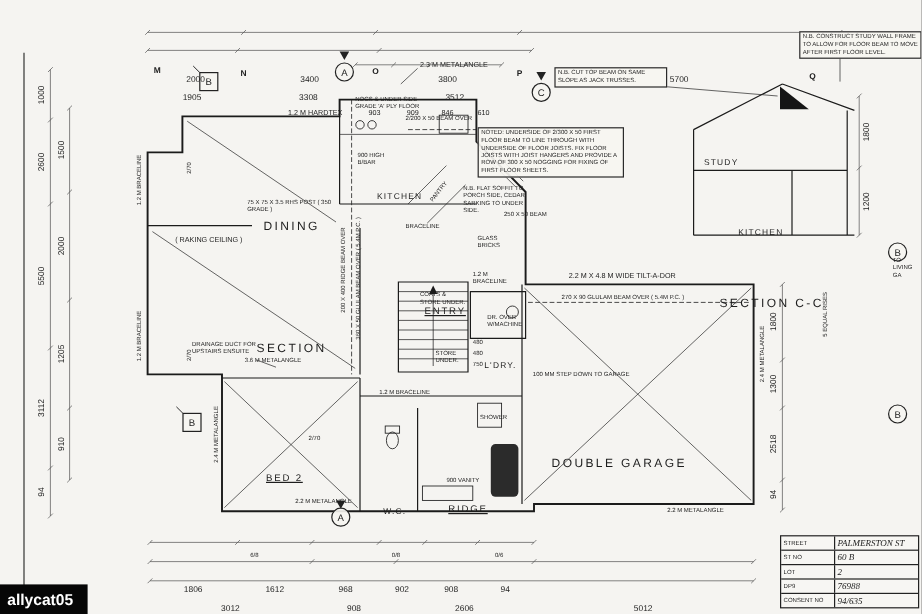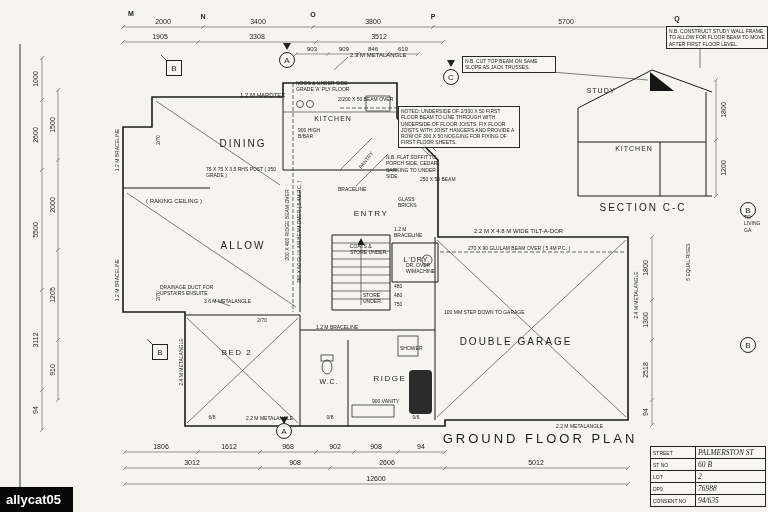--- a/index.html
+++ b/index.html
@@ -1,25 +1,25 @@
 <!DOCTYPE html>
 <html><head>
 <meta charset="utf-8">
 <style>
   html,body{margin:0;padding:0;background:#888;}
   .sheet{position:relative;width:768px;height:512px;background:#f5f4f1;overflow:hidden;
          font-family:"Liberation Sans","DejaVu Sans",sans-serif;color:#1d1d1d;}
   svg.linework{position:absolute;left:0;top:0;}
   .lbl{position:absolute;white-space:nowrap;}
-  .ctr{transform:translate(-50%,-50%);}
+  .ctr{transform:translate(-50%,-50%);margin-top:46px;}
   .vert{transform:translate(-50%,-50%) rotate(-90deg);}
   .rot{transform:translate(-50%,-50%) rotate(-52deg);}
   .wrap{white-space:normal;}
   .room{font-size:10px;letter-spacing:2px;}
-  .room-md{font-size:8px;letter-spacing:1.5px;}
+  .room-md{font-size:8px;letter-spacing:1.5px;text-decoration:underline;}
   .room-sm{font-size:7px;letter-spacing:1px;}
   .ann{font-size:6px;line-height:1.2;}
   .a5{font-size:5px;line-height:1.25;}
   .box{border:1px solid #2a2a2a;padding:1px 2px;background:rgba(246,245,241,.92);}
   .dim{font-size:7px;color:#222;}
   .d6{font-size:6px;}
   .d5{font-size:5px;}
   .pre{white-space:pre-line;}
   .title{font-size:13px;letter-spacing:3px;}
   .sec-title{font-size:10px;letter-spacing:2px;}
@@ -112,30 +112,29 @@
   <div class="marker" style="left:451px;top:77px">C</div>
   <div class="marker sq" style="left:160px;top:352px">B</div>
   <div class="marker" style="left:284px;top:431px">A</div>
   <div class="marker" style="left:748px;top:210px">B</div>
   <div class="marker" style="left:748px;top:345px">B</div>
 
   <div class="lbl room-sm ctr" style="left:333px;top:118px">KITCHEN</div>
   <div class="lbl room ctr" style="left:243px;top:143px">DINING</div>
   <div class="lbl a5 rot" style="left:366px;top:160px">PANTRY</div>
   <div class="lbl room-md ctr" style="left:371px;top:213px">ENTRY</div>
-  <div class="lbl room ctr" style="left:243px;top:245px">ALLOW</div>
+  <div class="lbl room ctr" style="left:243px;top:245px">SECTION</div>
   <div class="lbl room-sm ctr" style="left:417px;top:259px">L'DRY.</div>
   <div class="lbl room-md ctr" style="left:237px;top:352px">BED 2</div>
   <div class="lbl room-sm ctr" style="left:329px;top:381px">W.C.</div>
   <div class="lbl room-md ctr" style="left:390px;top:378px">RIDGE</div>
   <div class="lbl room ctr" style="left:516px;top:341px">DOUBLE GARAGE</div>
   <div class="lbl room-sm ctr" style="left:601px;top:90px">STUDY</div>
   <div class="lbl room-sm ctr" style="left:634px;top:148px">KITCHEN</div>
 
-  <div class="lbl title ctr" style="left:540px;top:438px">GROUND FLOOR PLAN</div>
   <div class="lbl sec-title ctr" style="left:643px;top:207px">SECTION C-C</div>
 
   <div class="lbl dim ctr" style="left:163px;top:21px">2000</div>
   <div class="lbl dim ctr" style="left:258px;top:21px">3400</div>
   <div class="lbl dim ctr" style="left:373px;top:21px">3800</div>
   <div class="lbl dim ctr" style="left:566px;top:21px">5700</div>
   <div class="lbl dim ctr" style="left:160px;top:36px">1905</div>
   <div class="lbl dim ctr" style="left:257px;top:36px">3308</div>
   <div class="lbl dim ctr" style="left:379px;top:36px">3512</div>
   <div class="lbl d6 ctr" style="left:312px;top:49px">903</div>

